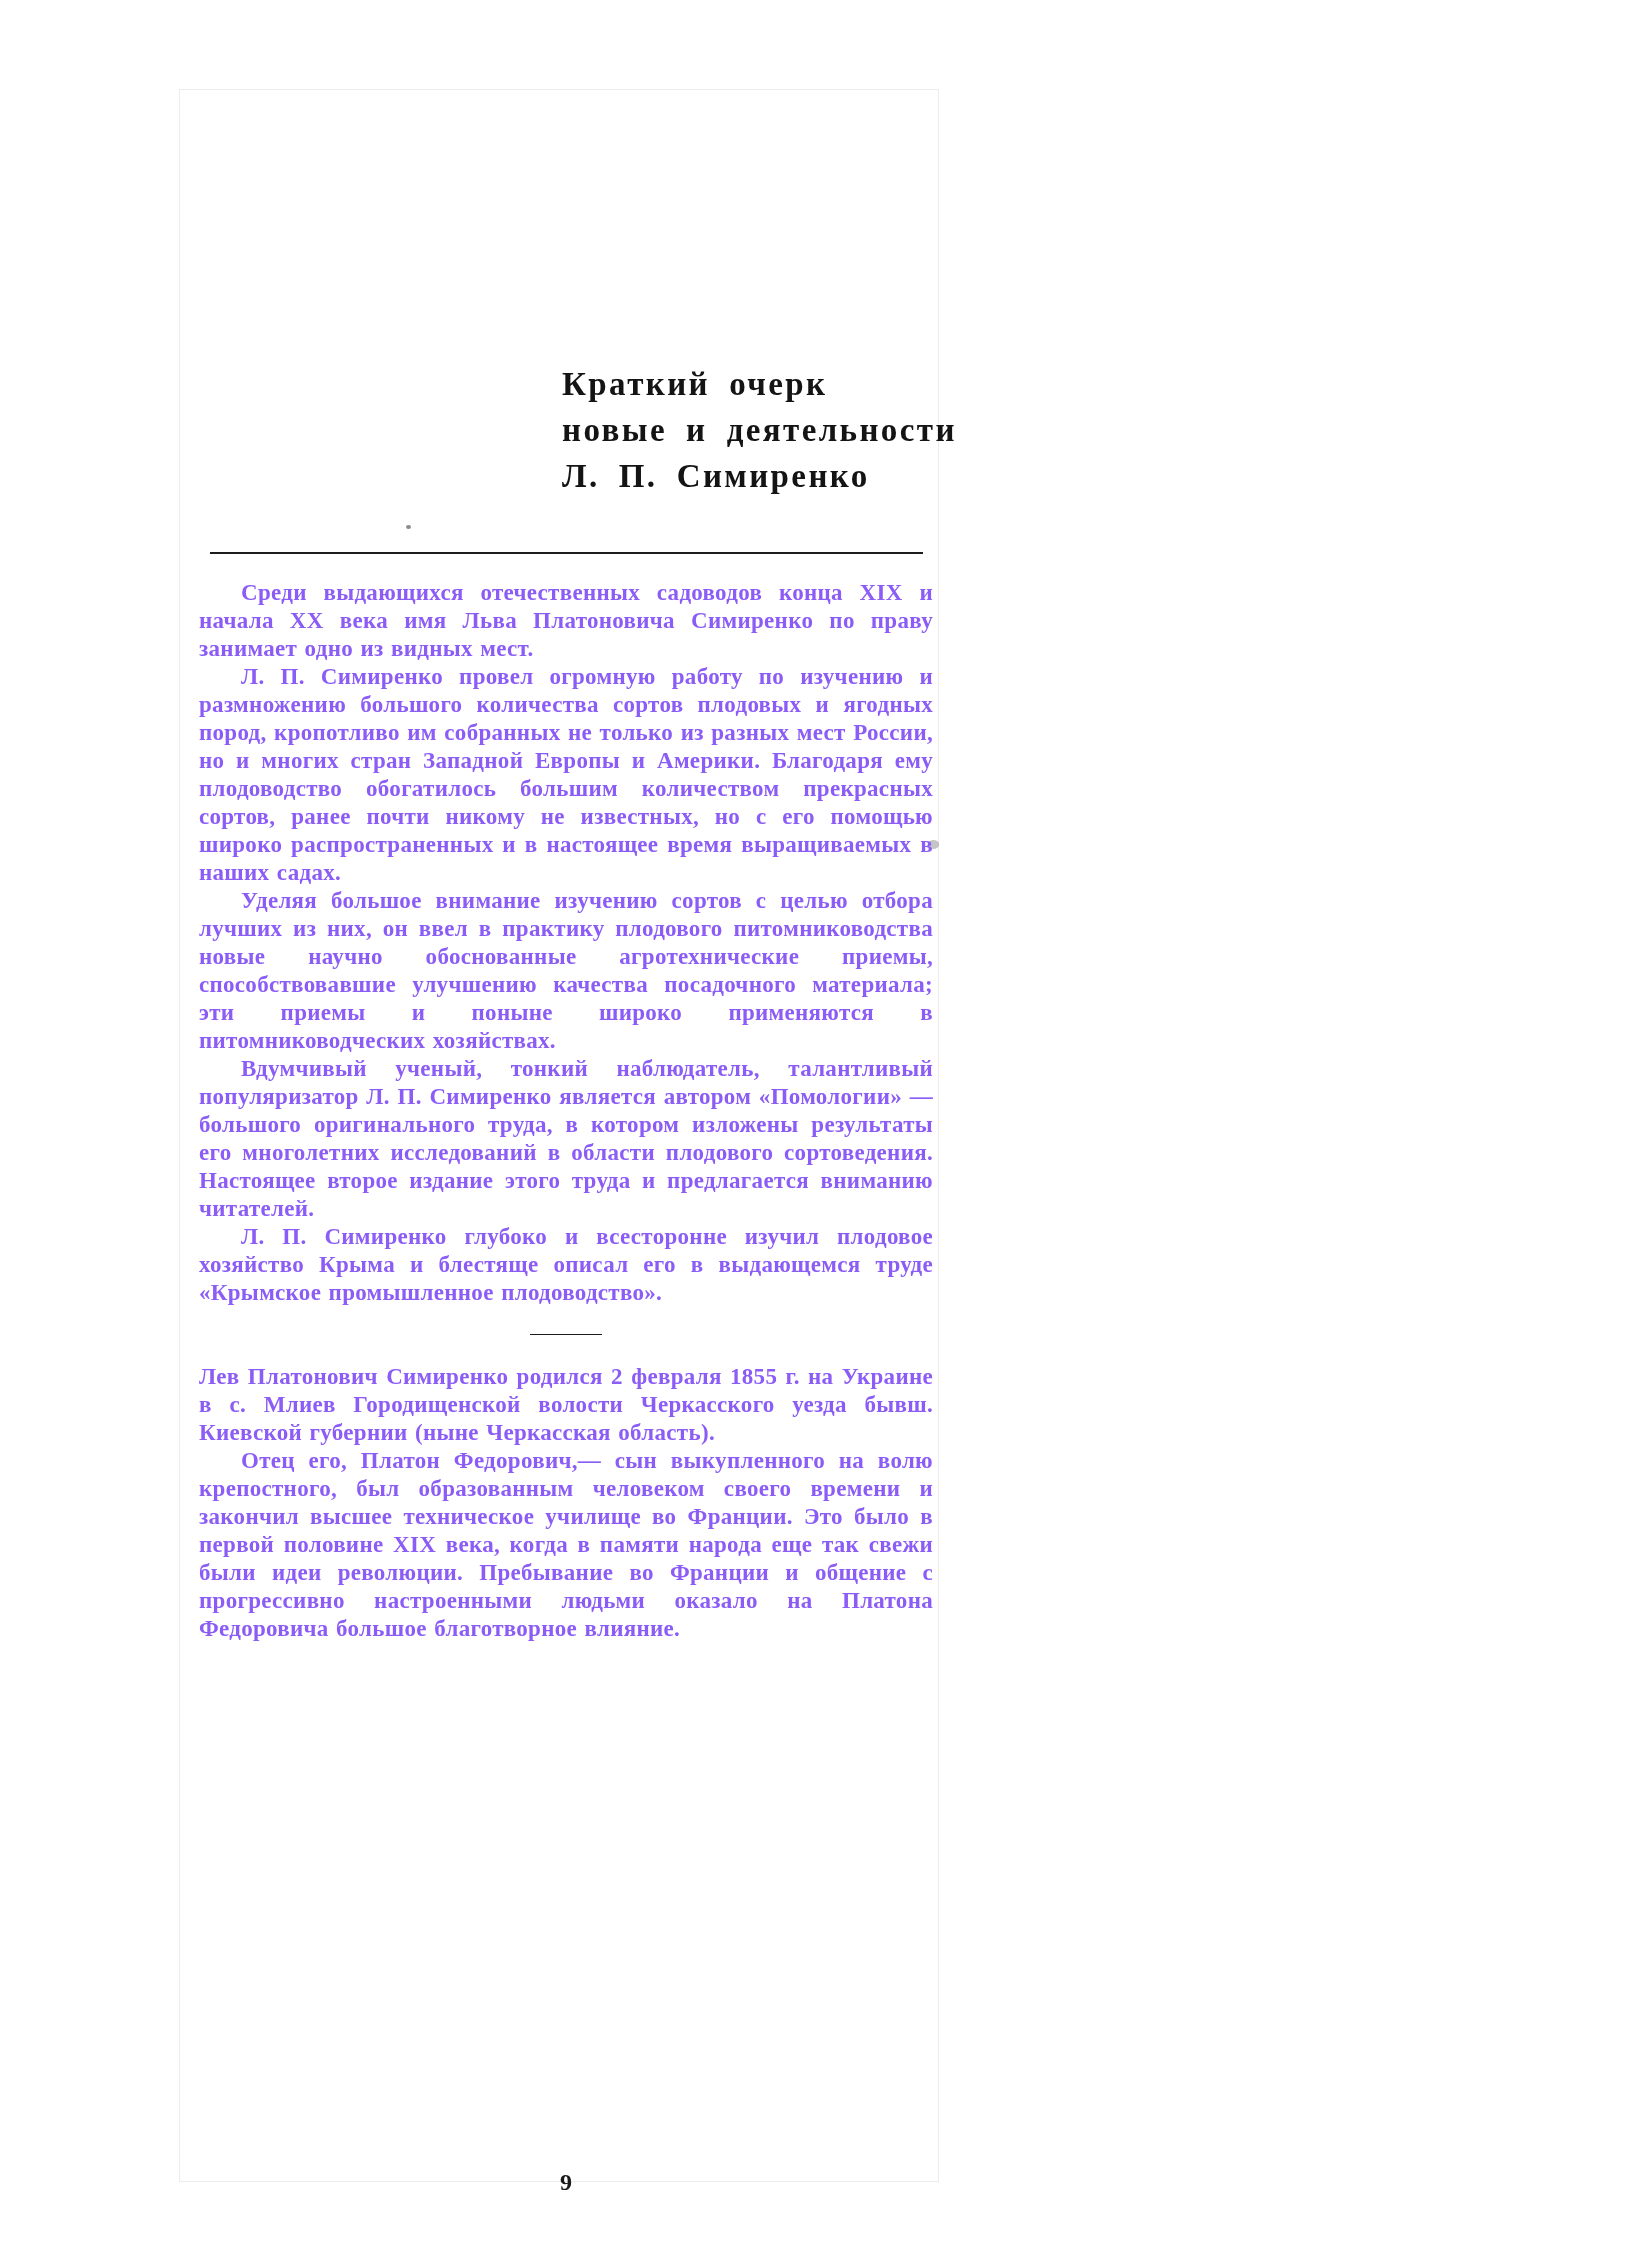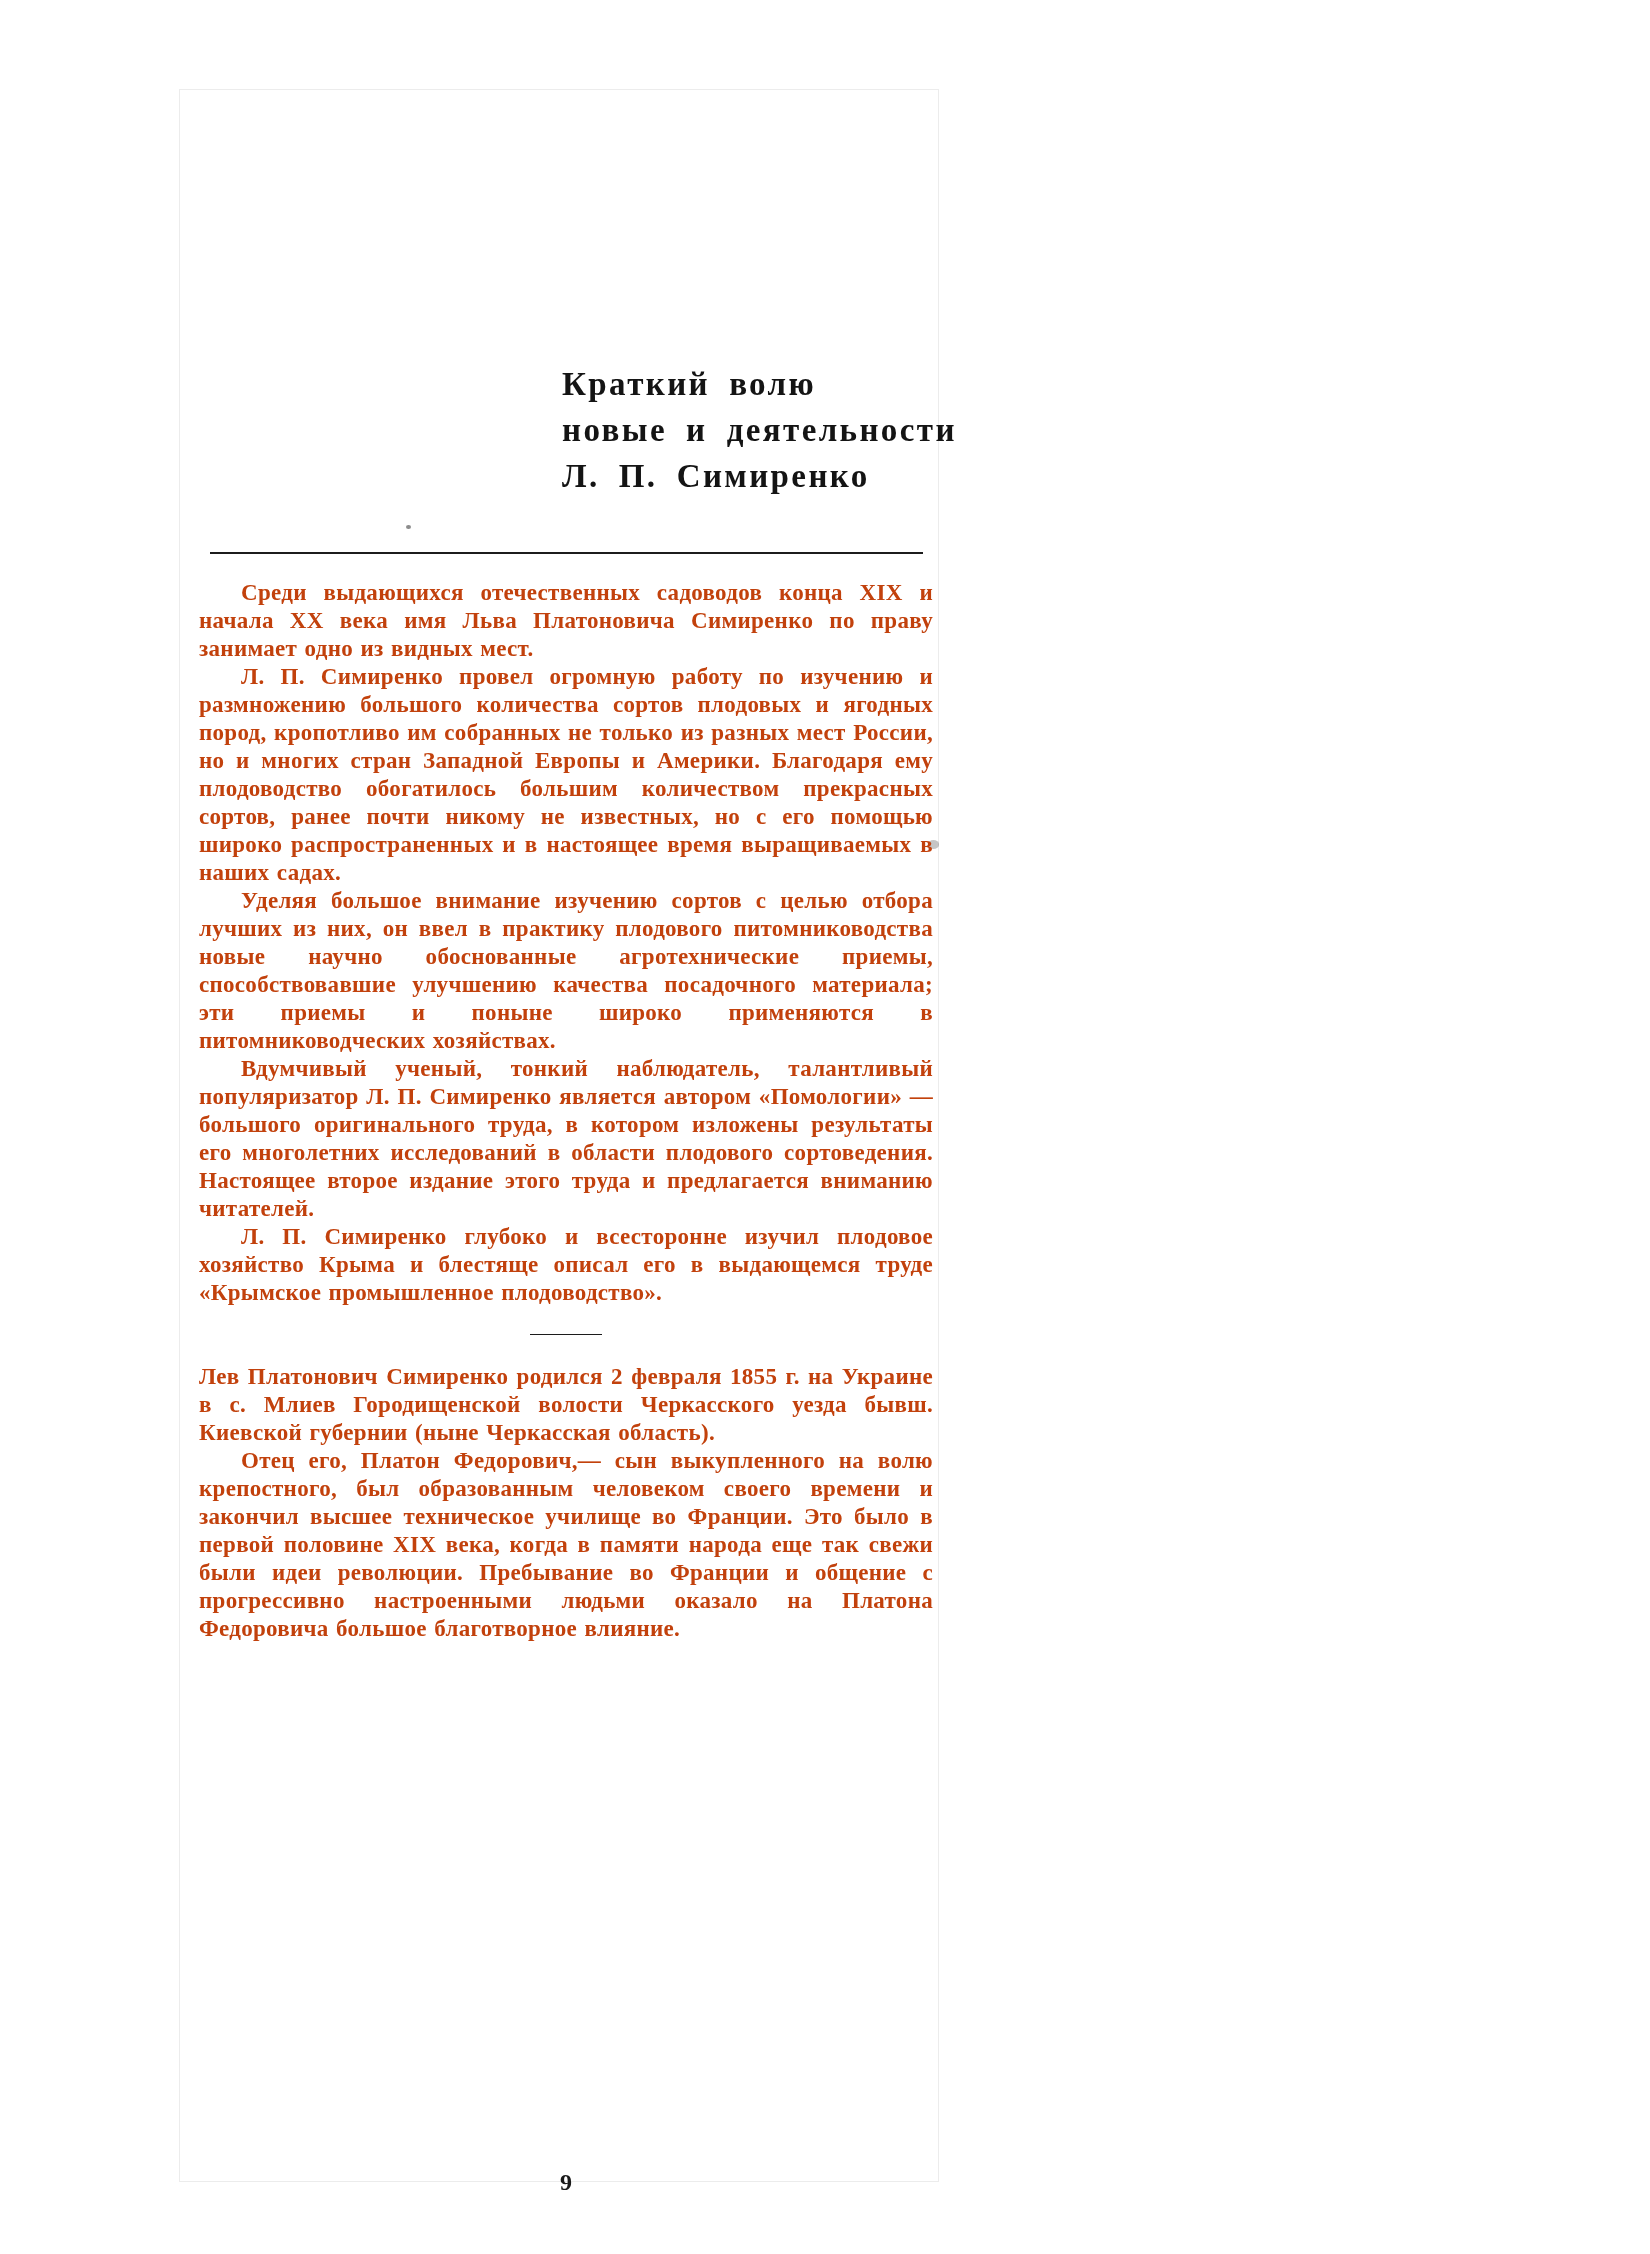--- a/index.html
+++ b/index.html
@@ -39,21 +39,21 @@
   .text-block {
     position: absolute;
     left: 199px; top: 579px;
     width: 734px;
     font-size: 23px;
     line-height: 28px;
     font-weight: 600;
     text-align: justify;
     letter-spacing: 0.3px;
     word-spacing: 1.4px;
-    color: #c2410c;
+    color: #8b5cf6;
   }
   .text-block p.indent { text-indent: 42px; }
   .text-block p.no-indent { text-indent: 0; }
   .short-divider {
     width: 72px; height: 1.9px;
     background: #1c1c1c;
     margin: 26.5px auto 28px auto;
   }
   .page-number {
     position: absolute;
@@ -76,21 +76,21 @@
 <body>
 
 <div class="page">
 
   <div class="scan-edge"></div>
 
   <div class="speck speck-a"></div>
   <div class="speck speck-b"></div>
 
   <div class="title-block">
-    <div>Краткий волю</div>
+    <div>Краткий очерк</div>
     <div>новые и деятельности</div>
     <div>Л. П. Симиренко</div>
   </div>
 
   <div class="rule"></div>
 
   <div class="text-block">
     <p class="indent">Среди выдающихся отечественных садоводов конца XIX и начала XX века имя Льва Платоновича Симиренко по праву занимает одно из видных мест.</p>
     <p class="indent">Л. П. Симиренко провел огромную работу по изучению и размножению большого количества сортов плодовых и ягодных пород, кропотливо им собранных не только из разных мест России, но и многих стран Западной Европы и Америки. Благодаря ему плодоводство обогатилось большим количеством прекрасных сортов, ранее почти никому не известных, но с его помощью широко распространенных и в настоящее время выращиваемых в наших садах.</p>
     <p class="indent">Уделяя большое внимание изучению сортов с целью отбора лучших из них, он ввел в практику плодового питомниководства новые научно обоснованные агротехнические приемы, способствовавшие улучшению качества посадочного материала; эти приемы и поныне широко применяются в питомниководческих хозяйствах.</p>

